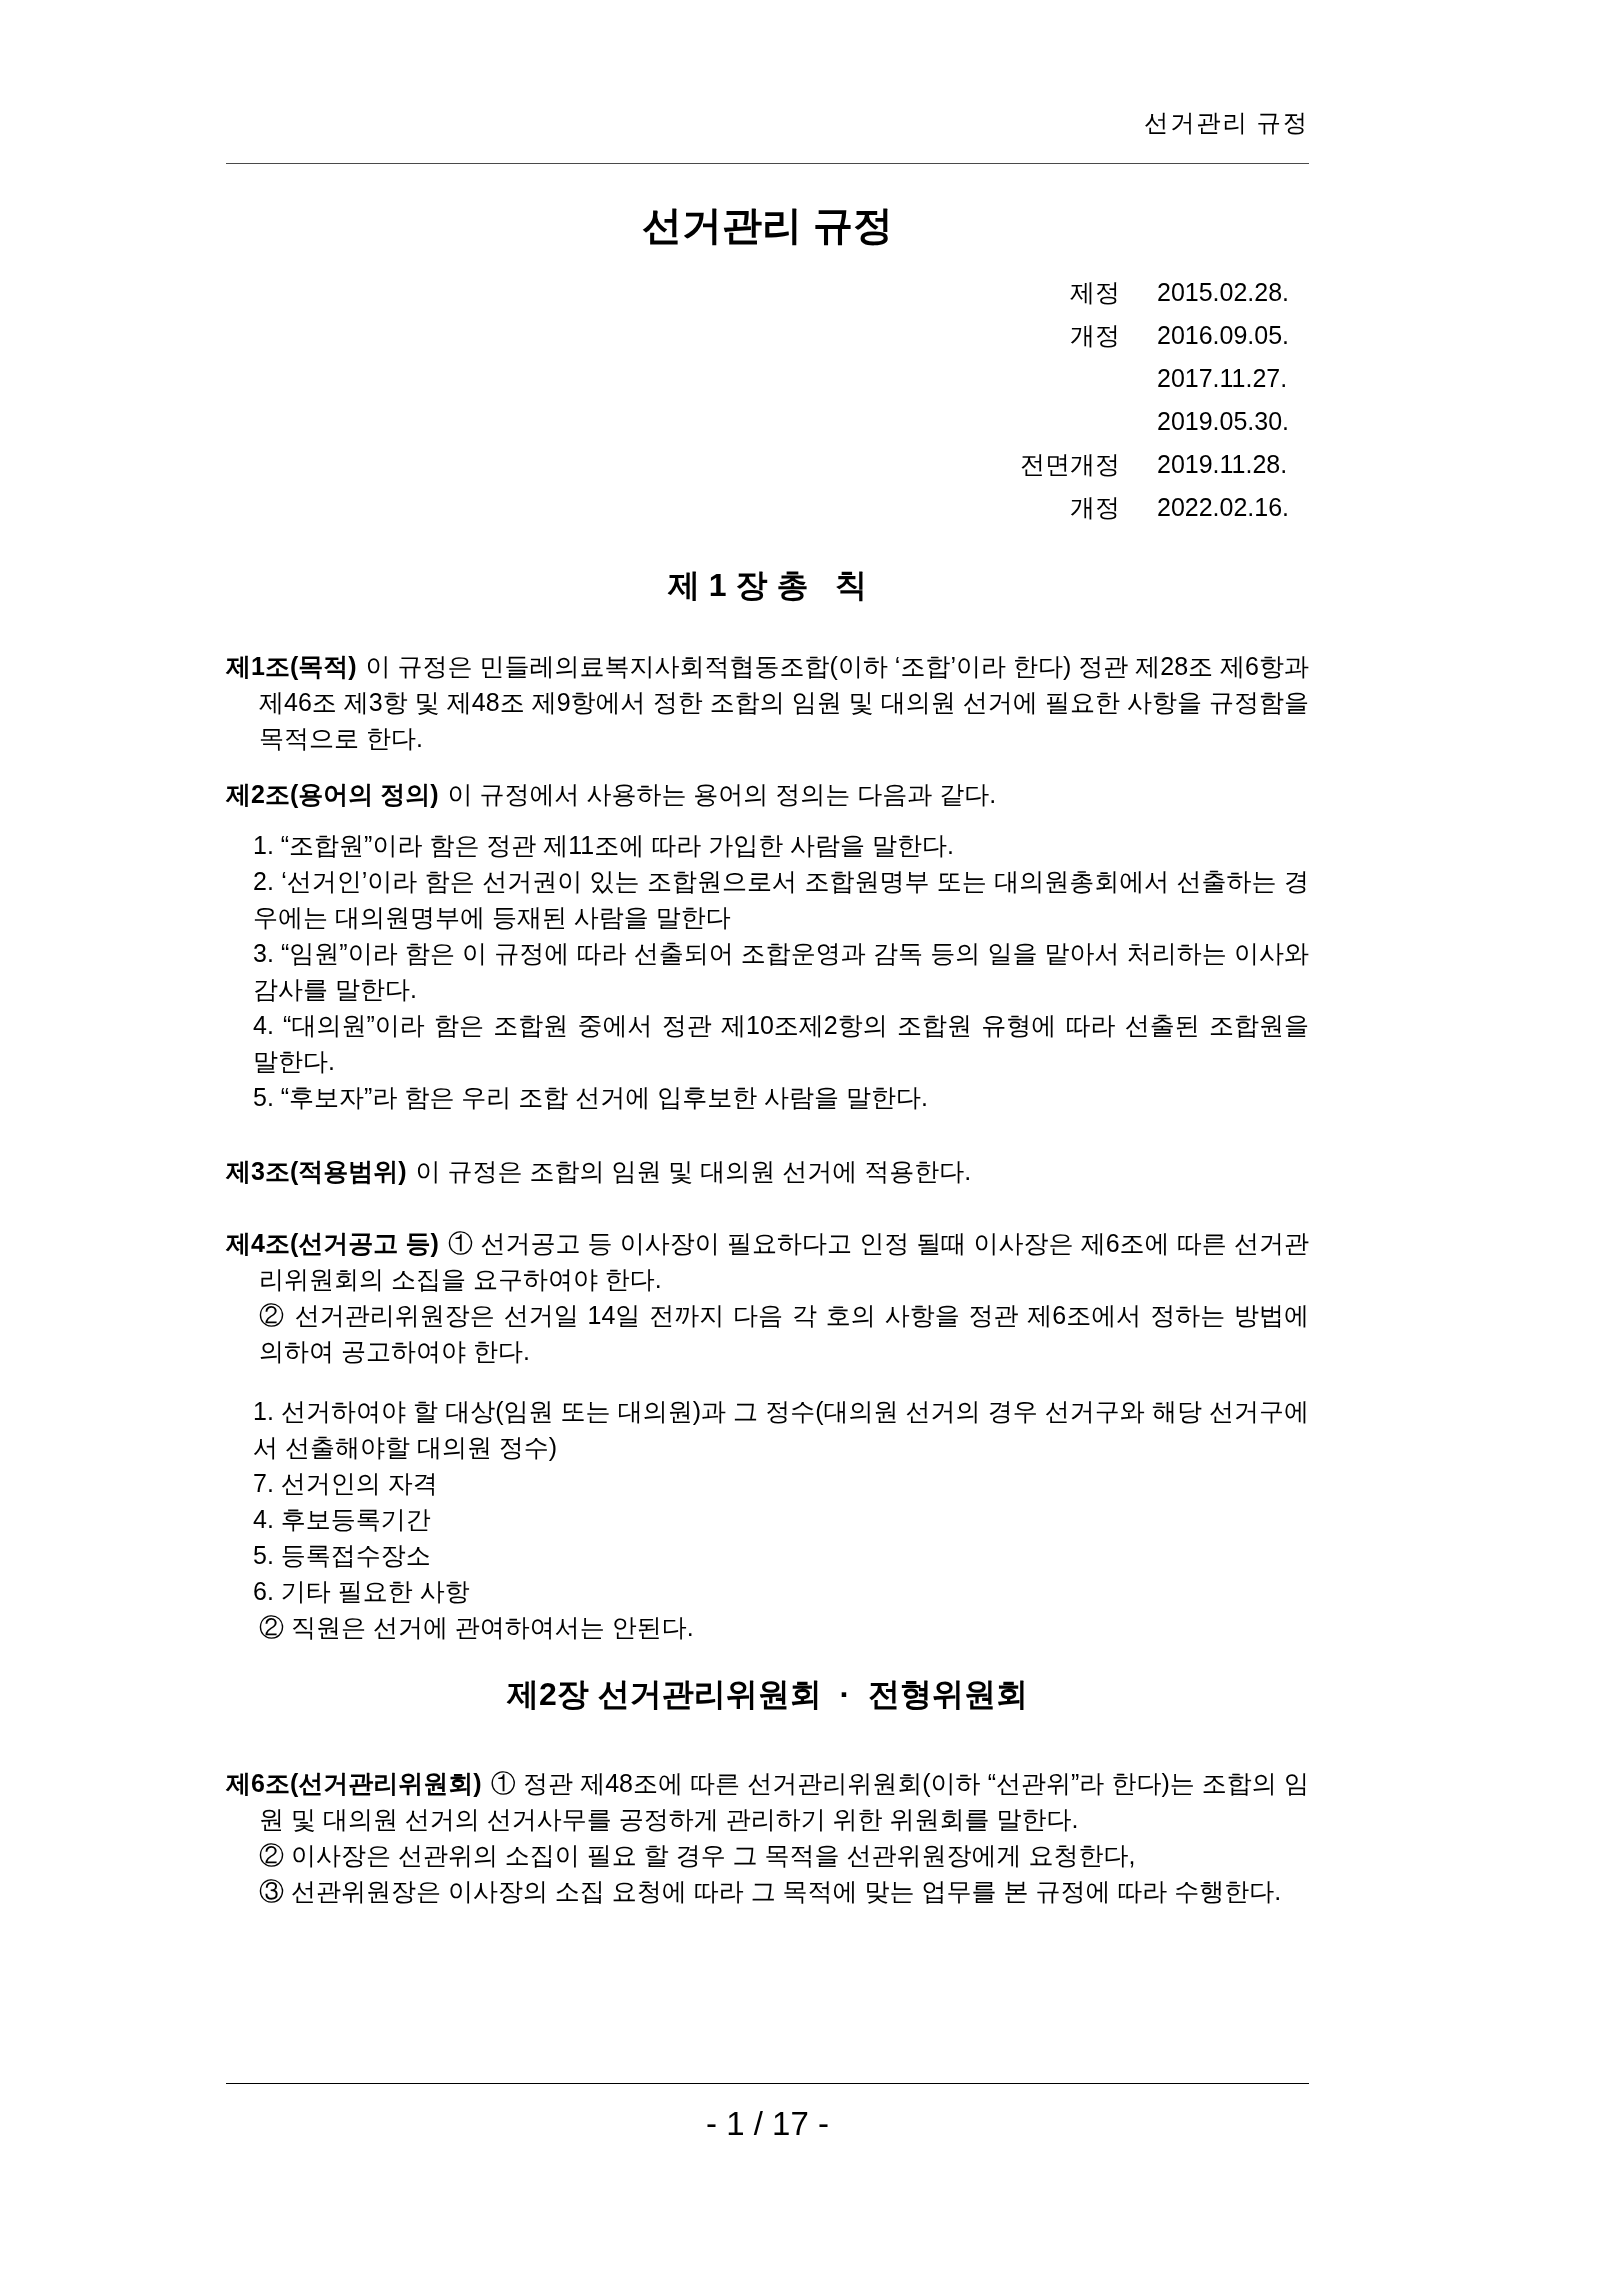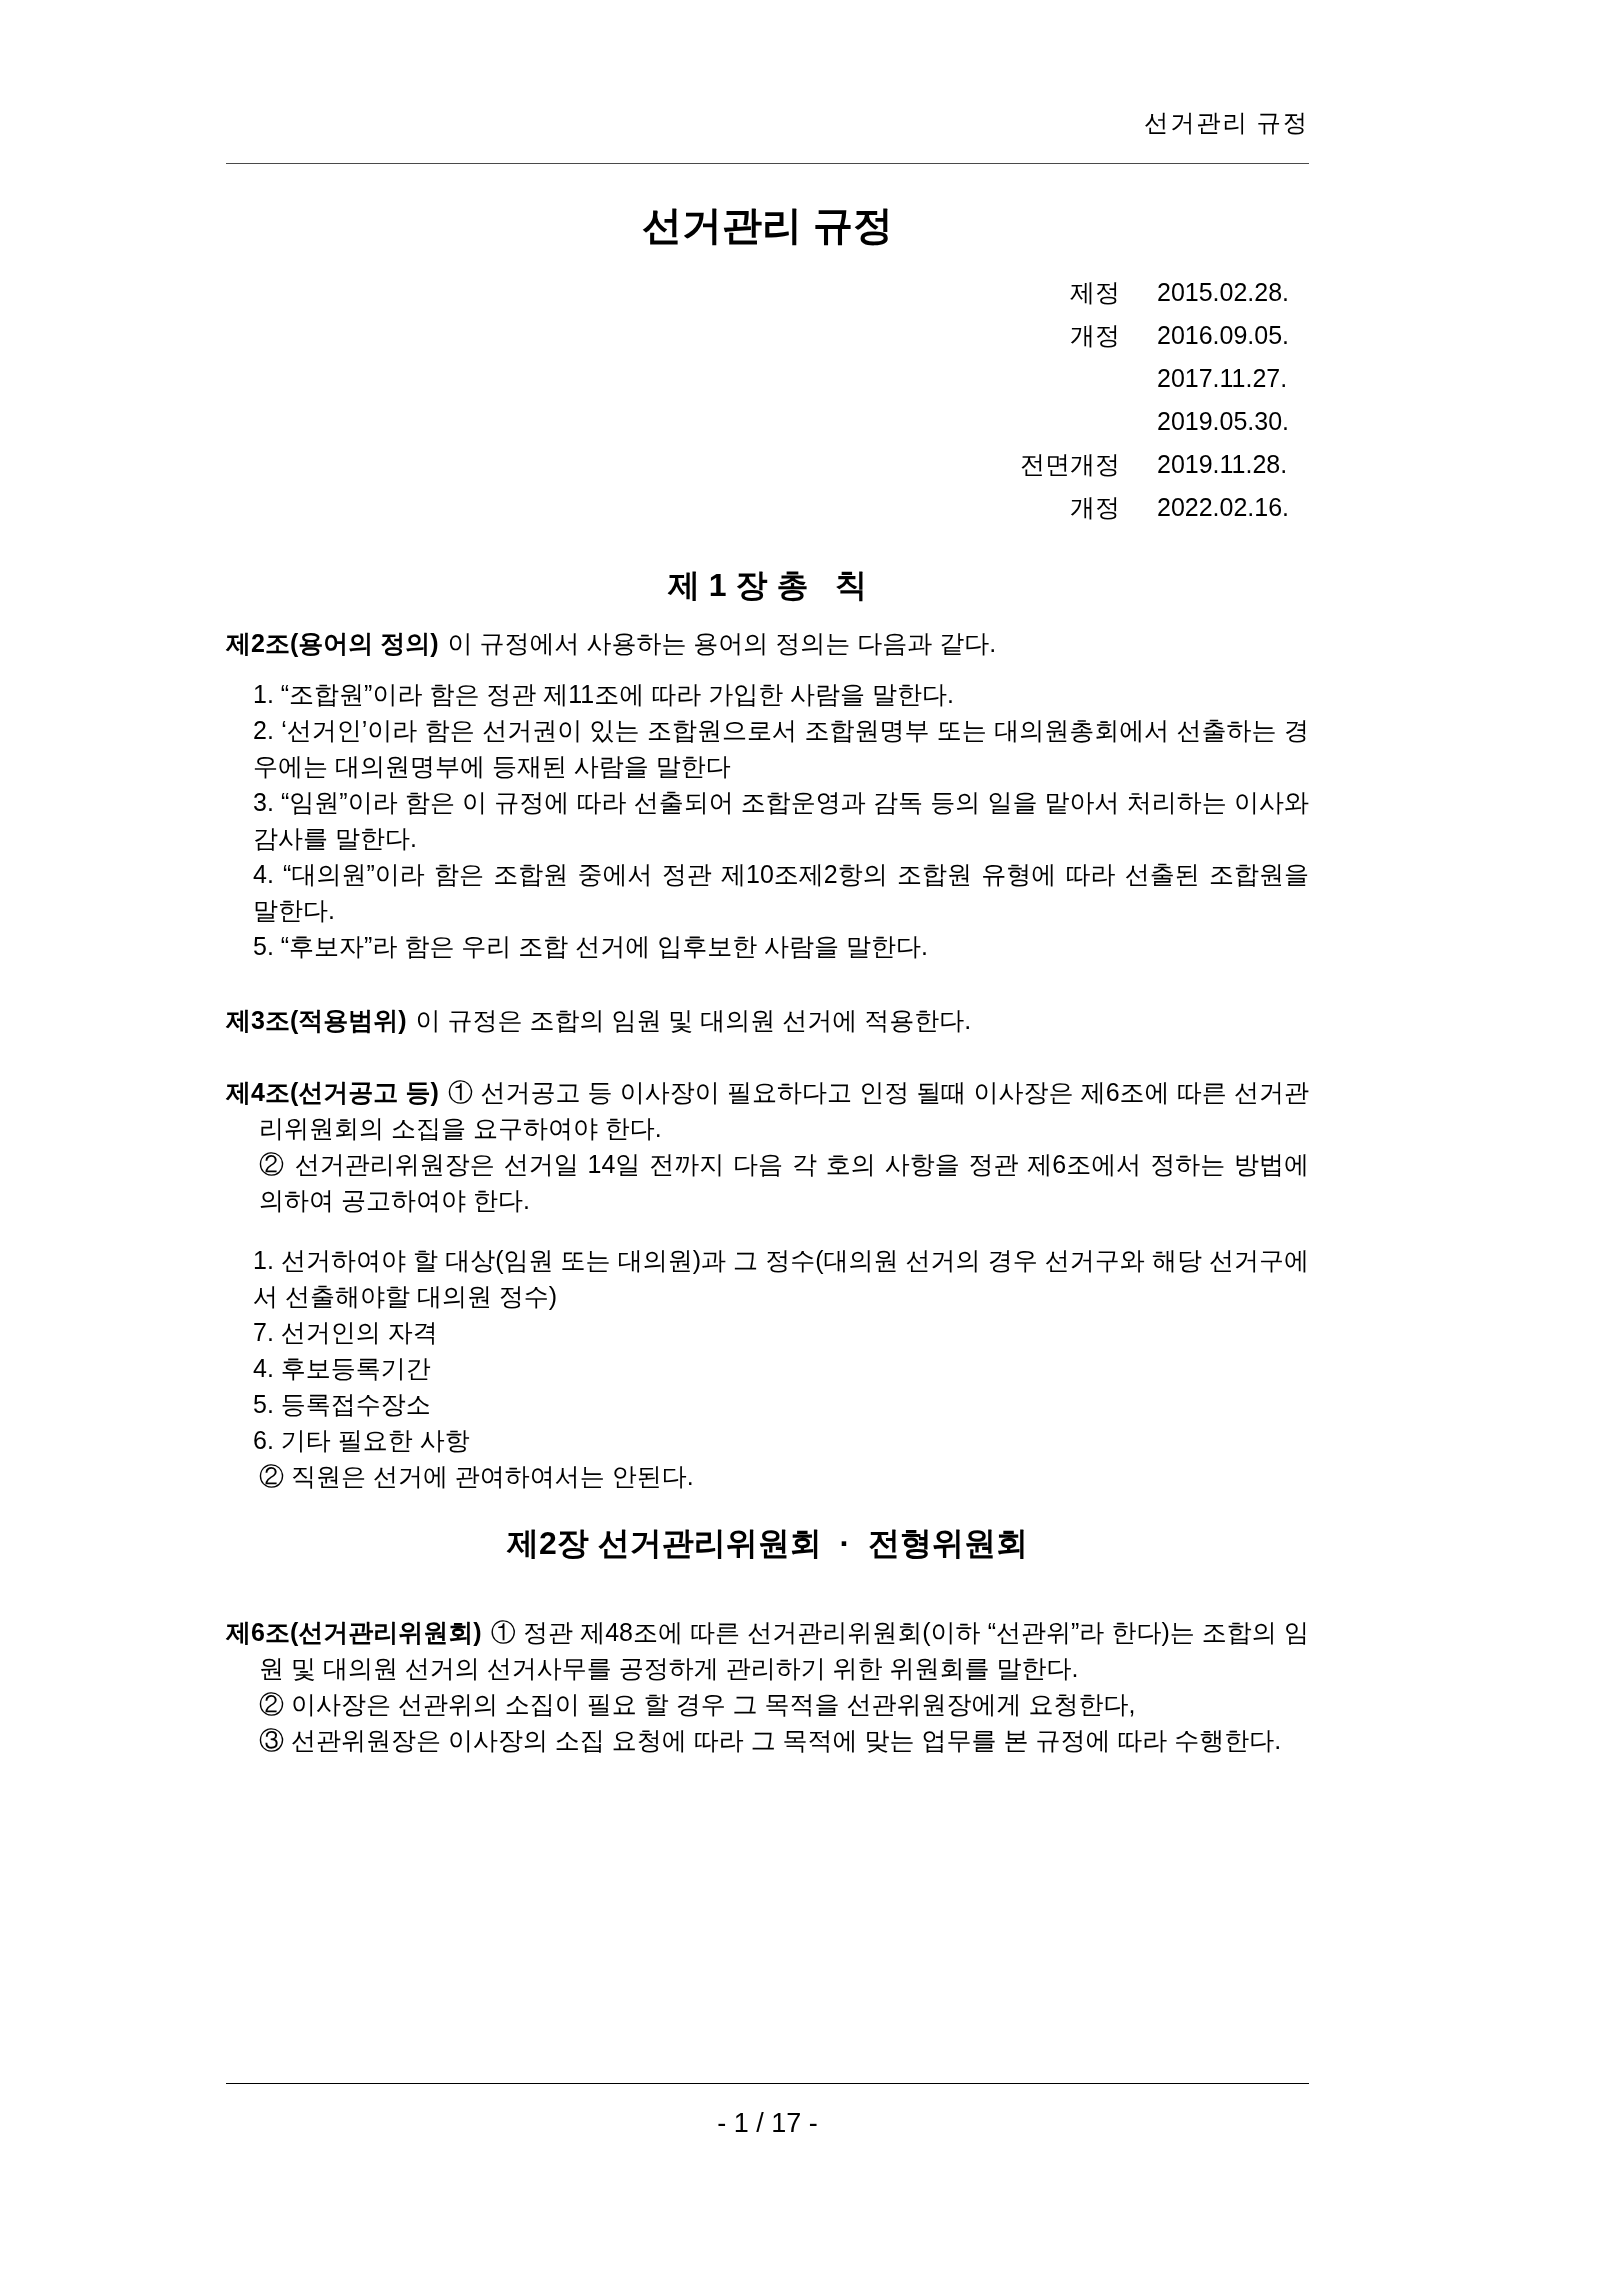--- a/index.html
+++ b/index.html
@@ -90,21 +90,21 @@
     right: 194px;
     top: 2083px;
   }
   .footer-rule {
     border: none;
     border-top: 1.8px solid #000000;
     margin: 0;
   }
   .page-num {
     text-align: center;
-    font-size: 27px;
+    font-size: 33px;
     line-height: 31px;
     margin-top: 23.5px;
     white-space: pre;
   }
 </style>
 </head>
 <body>
 
 <div class="page">
 
@@ -135,20 +135,21 @@
       <span class="rev-date">2019.11.28.</span>
     </div>
     <div class="rev-row">
       <span class="rev-label">개정</span>
       <span class="rev-date">2022.02.16.</span>
     </div>
   </div>
 
   <div class="chapter-heading mt-ch1">제 1 장 총   칙</div>
 
+  <div class="para mt-a1"><b class="article-label">제1조(목적)</b><span>이 규정은 민들레의료복지사회적협동조합(이하 ‘조합’이라 한다) 정관 제28조 제6항과 제46조 제3항 및 제48조 제9항에서 정한 조합의 임원 및 대의원 선거에 필요한 사항을 규정함을 목적으로 한다.</span></div>
 
   <div class="para mt-a2"><b class="article-label">제2조(용어의 정의)</b><span>이 규정에서 사용하는 용어의 정의는 다음과 같다.</span></div>
 
   <div class="list mt-list1">
     <div class="list-item">1. “조합원”이라 함은 정관 제11조에 따라 가입한 사람을 말한다.</div>
     <div class="list-item">2. ‘선거인’이라 함은 선거권이 있는 조합원으로서 조합원명부 또는 대의원총회에서 선출하는 경우에는 대의원명부에 등재된 사람을 말한다</div>
     <div class="list-item">3. “임원”이라 함은 이 규정에 따라 선출되어 조합운영과 감독 등의 일을 맡아서 처리하는 이사와 감사를 말한다.</div>
     <div class="list-item">4. “대의원”이라 함은 조합원 중에서 정관 제10조제2항의 조합원 유형에 따라 선출된 조합원을 말한다.</div>
     <div class="list-item">5. “후보자”라 함은 우리 조합 선거에 입후보한 사람을 말한다.</div>
   </div>

